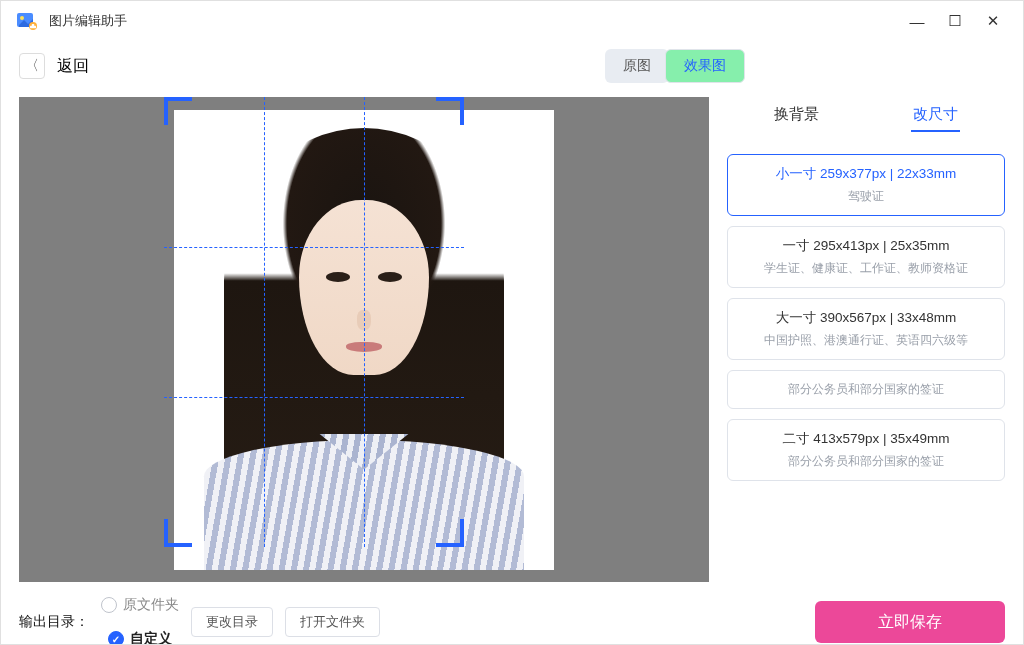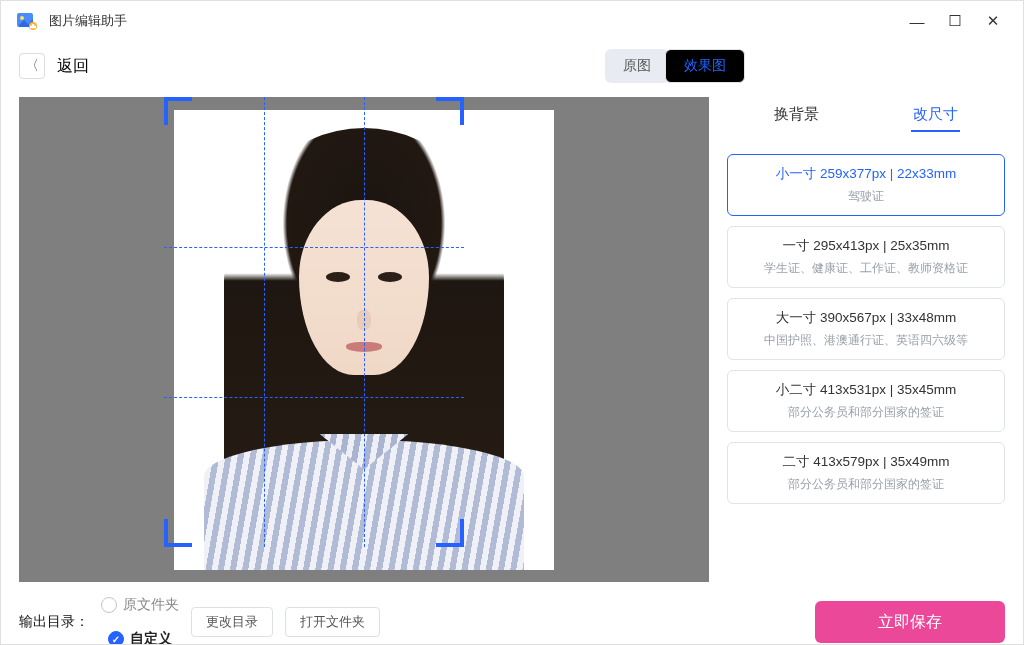--- a/index.html
+++ b/index.html
@@ -7,21 +7,21 @@
 .titlebar { display: flex; align-items: center; height: 40px; padding: 2px 14px; }
 .app-icon { width: 24px; height: 24px; margin-right: 10px; display: flex; align-items: center; justify-content: center; }
 .app-title { font-size: 13px; color: #333; }
 .win-controls { margin-left: auto; display: flex; gap: 6px; }
 .win-btn { width: 32px; height: 32px; display: flex; align-items: center; justify-content: center; font-size: 15px; cursor: pointer; color: #333; }
 .topbar { display: flex; align-items: center; padding: 8px 18px 14px; }
 .back-btn { width: 26px; height: 26px; border: 1px solid #ddd; border-radius: 4px; display: flex; align-items: center; justify-content: center; cursor: pointer; margin-right: 12px; color: #555; font-size: 14px; }
 .view-toggle { margin-left: auto; display: flex; transform: translateX(-260px); }
 .view-toggle button { border: none; padding: 7px 18px; font-size: 14px; cursor: pointer; border-radius: 6px; }
 .view-toggle .inactive-tab { background: #e8ecf2; color: #555; }
-.view-toggle .active-tab { background: #000000; color: #2562ff; border: 1px solid #e0e4ea; margin-left: -4px; }
+.view-toggle .active-tab { background: #86efac; color: #2562ff; border: 1px solid #e0e4ea; margin-left: -4px; }
 .content { display: flex; padding: 0 18px; gap: 18px; height: 485px; }
 .preview { flex: 0 0 690px; background: #7f7f7f; position: relative; display: flex; align-items: center; justify-content: center; }
 .photo-stage { width: 380px; height: 460px; background: #fff; position: relative; }
 .hair { position: absolute; top: 18px; left: 50px; right: 50px; bottom: 60px; background: radial-gradient(ellipse 140px 200px at 50% 25%, #1a1410 0%, #221812 55%, transparent 58%), linear-gradient(180deg, transparent 0%, transparent 38%, #1e1610 40%, #261c14 100%); border-radius: 50% 50% 20% 20% / 40% 40% 10% 10%; }
 .face { position: absolute; top: 90px; left: 125px; width: 130px; height: 175px; background: linear-gradient(180deg, #f5e2d4 0%, #f0d8c6 100%); border-radius: 48% 48% 42% 42% / 44% 44% 56% 56%; }
 .eye { position: absolute; top: 162px; width: 24px; height: 10px; background: #2a1f18; border-radius: 50%; }
 .eye.left { left: 152px; }
 .eye.right { right: 152px; }
 .nose { position: absolute; top: 200px; left: 183px; width: 14px; height: 20px; background: #e8ccb8; border-radius: 40%; }
 .mouth { position: absolute; top: 232px; left: 172px; width: 36px; height: 10px; background: #c97b7a; border-radius: 40% 40% 50% 50%; }
@@ -127,21 +127,20 @@
     </div>
     <div class="size-card">
       <div class="size-title">一寸 295x413px | 25x35mm</div>
       <div class="size-desc">学生证、健康证、工作证、教师资格证</div>
     </div>
     <div class="size-card">
       <div class="size-title">大一寸 390x567px | 33x48mm</div>
       <div class="size-desc">中国护照、港澳通行证、英语四六级等</div>
     </div>
     <div class="size-card">
-      <div class="size-title">小二寸 413x531px | 35x45mm</div>
       <div class="size-desc">部分公务员和部分国家的签证</div>
     </div>
     <div class="size-card">
       <div class="size-title">二寸 413x579px | 35x49mm</div>
       <div class="size-desc">部分公务员和部分国家的签证</div>
     </div>
   </div>
 </div>
 
 <div class="bottom-bar">

